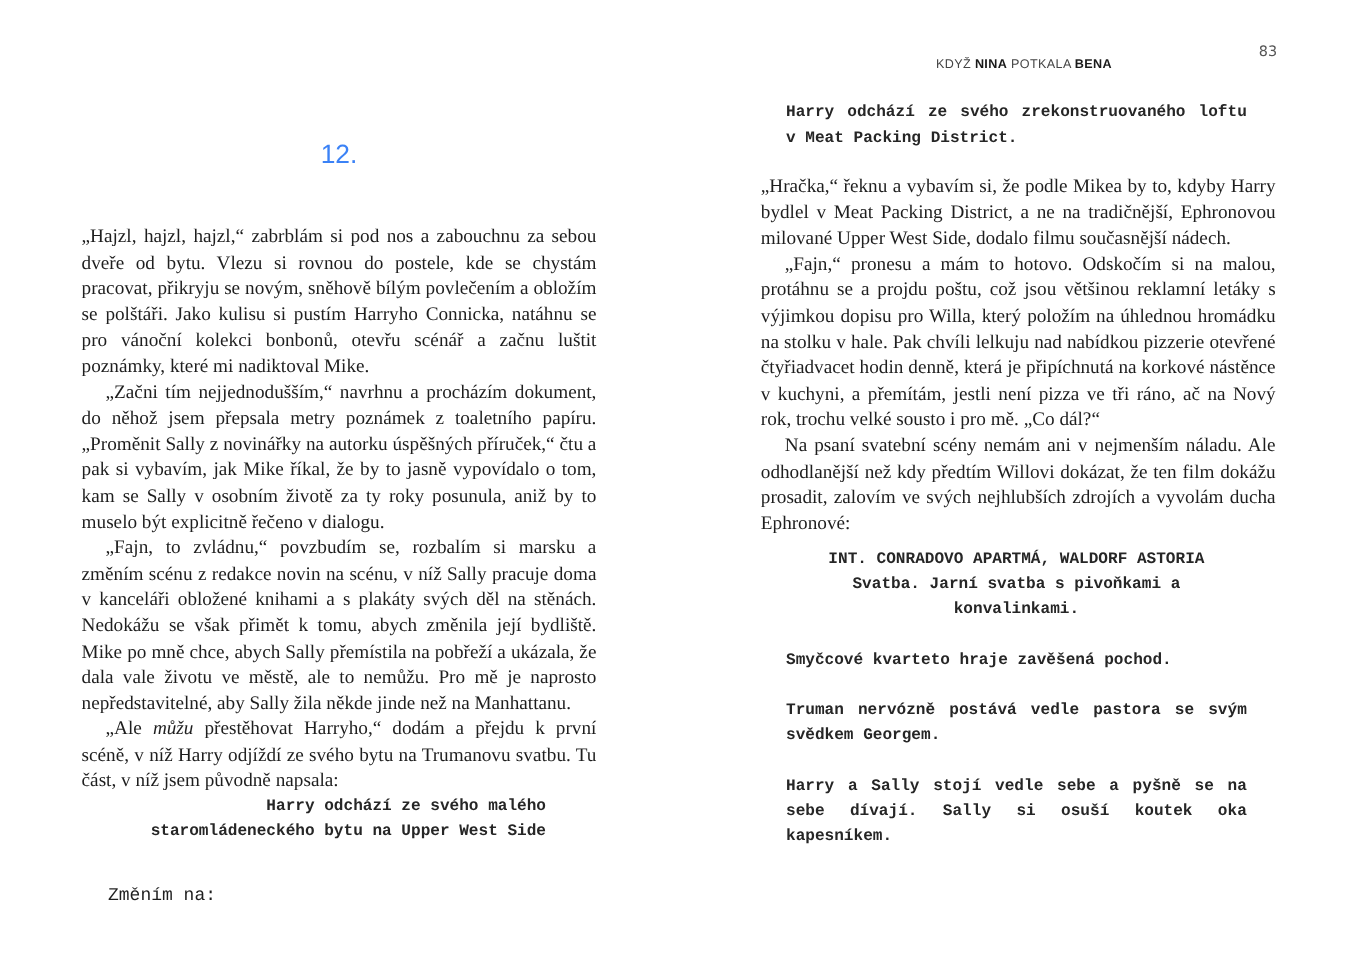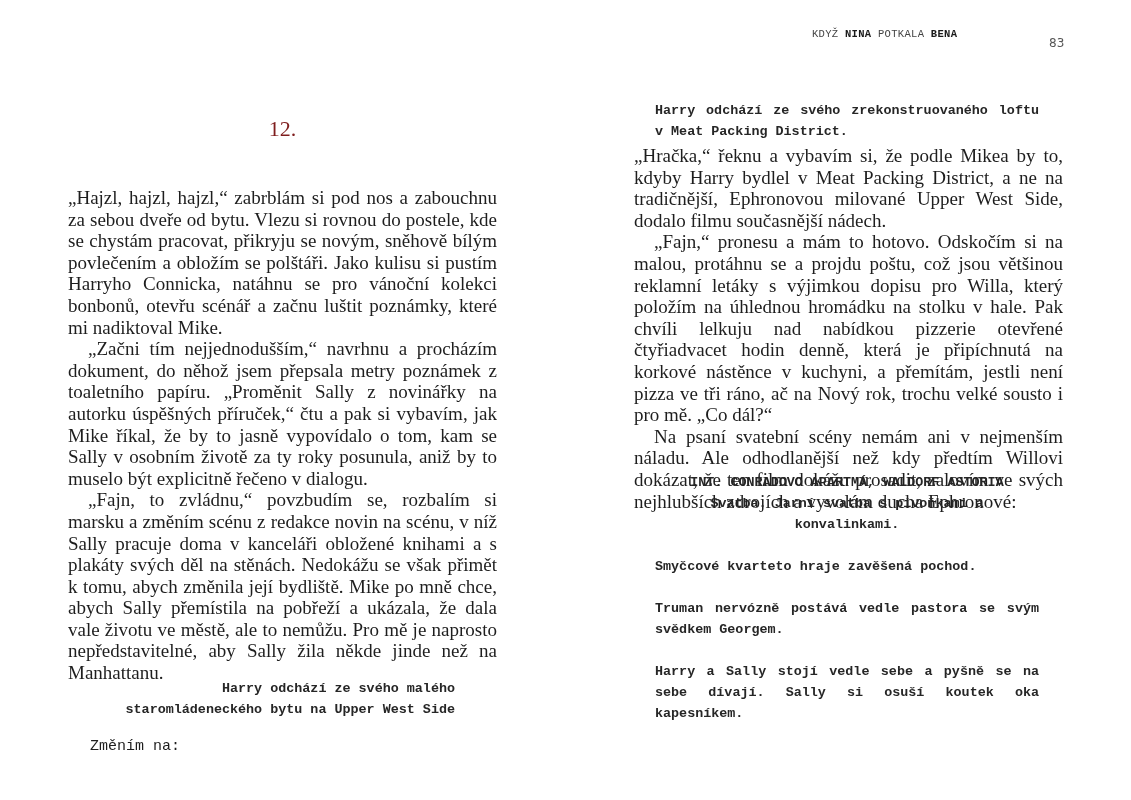--- a/index.html
+++ b/index.html
@@ -1,55 +1,56 @@
 <!DOCTYPE html>
 <html><head>
 <meta charset="utf-8">
 <style>
   html, body { margin: 0; padding: 0; background: #ffffff; }
   body { width: 1131px; height: 800px; position: relative; overflow: hidden; color: #1f1f1f; }
   .page { position: absolute; top: 0; height: 800px; }
   .page-left { left: 0; width: 565px; }
   .page-right { left: 566px; width: 565px; }
 
-  .running-head { position: absolute; top: 28px; left: 214px; font-family: Liberation Mono, monospace; font-size: 10.5px; letter-spacing: 0.3px; color: #444; margin-left: 32px; }
+  .running-head { position: absolute; top: 48px; left: 214px; font-family: Liberation Sans, sans-serif; font-size: 10.5px; letter-spacing: 0.3px; color: #444; }
   .running-head b { color: #1a1a1a; font-weight: bold; }
   .folio { position: absolute; top: 36px; left: 483px; font-family: "DejaVu Sans", sans-serif; font-size: 12px; color: #555; }
 
-  .chapter-num { position: absolute; top: 116px; left: 68px; width: 429px; text-align: center; font-family: Liberation Serif, serif; font-weight: 300; font-size: 22px; color: #7f1d1d; }
+  .chapter-num { position: absolute; top: 116px; left: 68px; width: 429px; text-align: center; font-family: Liberation Sans, sans-serif; font-weight: 300; font-size: 22px; color: #3b82f6; }
 
-  .body-text { position: absolute; font-family: "Liberation Serif", serif; font-size: 19px; line-height: 21.6px; text-align: justify; color: #1e1e1e; }
+  .body-text { position: absolute; font-family: "Liberation Serif", serif; font-size: 16px; line-height: 21.6px; text-align: justify; color: #1e1e1e; }
   .body-text p { margin: 0; }
   .body-text p.indent { text-indent: 20px; }
   .body-text p.first { text-indent: 0; }
 
   .left-text { top: 187px; left: 68px; width: 429px; }
   .right-text-a { top: 145px; left: 68px; width: 429px; }
 
   .script { position: absolute; font-family: "Liberation Mono", monospace; font-weight: bold; font-size: 13.4px; line-height: 21px; color: #262626; }
-  .script p { margin: 16px 0 21px 0; text-align: justify; }
+  .script p { margin: 0 0 21px 0; text-align: justify; }
   .script p:last-child { margin-bottom: 0; }
 
   .left-script { top: 662px; left: 90px; width: 365px; }
   .left-change { position: absolute; top: 722px; left: 90px; font-family: Liberation Mono, monospace; font-size: 15px; color: #1e1e1e; margin-top: 16px; }
 
   .right-script-top { top: 84px; left: 89px; width: 384px; }
   .right-script-bottom { top: 456px; left: 89px; width: 384px; }
   em { font-style: italic; }
 </style>
 </head>
 <body>
 
 <div class="page page-left">
   <div class="chapter-num">12.</div>
 
   <div class="body-text left-text">
     <p class="first">„Hajzl, hajzl, hajzl,“ zabrblám si pod nos a zabouchnu za sebou dveře od bytu. Vlezu si rovnou do postele, kde se chystám pracovat, přikryju se novým, sněhově bílým povlečením a obložím se polštáři. Jako kulisu si pustím Harryho Connicka, natáhnu se pro vánoční kolekci bonbonů, otevřu scénář a začnu luštit poznámky, které mi nadiktoval Mike.</p>
     <p class="indent">„Začni tím nejjednodušším,“ navrhnu a procházím dokument, do něhož jsem přepsala metry poznámek z toaletního papíru. „Proměnit Sally z novinářky na autorku úspěšných příruček,“ čtu a pak si vybavím, jak Mike říkal, že by to jasně vypovídalo o tom, kam se Sally v osobním životě za ty roky posunula, aniž by to muselo být explicitně řečeno v dialogu.</p>
     <p class="indent">„Fajn, to zvládnu,“ povzbudím se, rozbalím si marsku a změním scénu z redakce novin na scénu, v níž Sally pracuje doma v kanceláři obložené knihami a s plakáty svých děl na stěnách. Nedokážu se však přimět k tomu, abych změnila její bydliště. Mike po mně chce, abych Sally přemístila na pobřeží a ukázala, že dala vale životu ve městě, ale to nemůžu. Pro mě je naprosto nepředstavitelné, aby Sally žila někde jinde než na Manhattanu.</p>
+    <p class="indent"><span>„Ale </span><em>můžu</em><span> přestěhovat Harryho,“ dodám a přejdu k první scéně, v níž Harry odjíždí ze svého bytu na Trumanovu svatbu. Tu část, v níž jsem původně napsala:</span></p>
   </div>
 
   <div class="script left-script">
     <p style="text-align:right;">Harry odchází ze svého malého staromládeneckého bytu na Upper West Side</p>
   </div>
 
   <div class="left-change">Změním na:</div>
 </div>
 
 <div class="page page-right">

